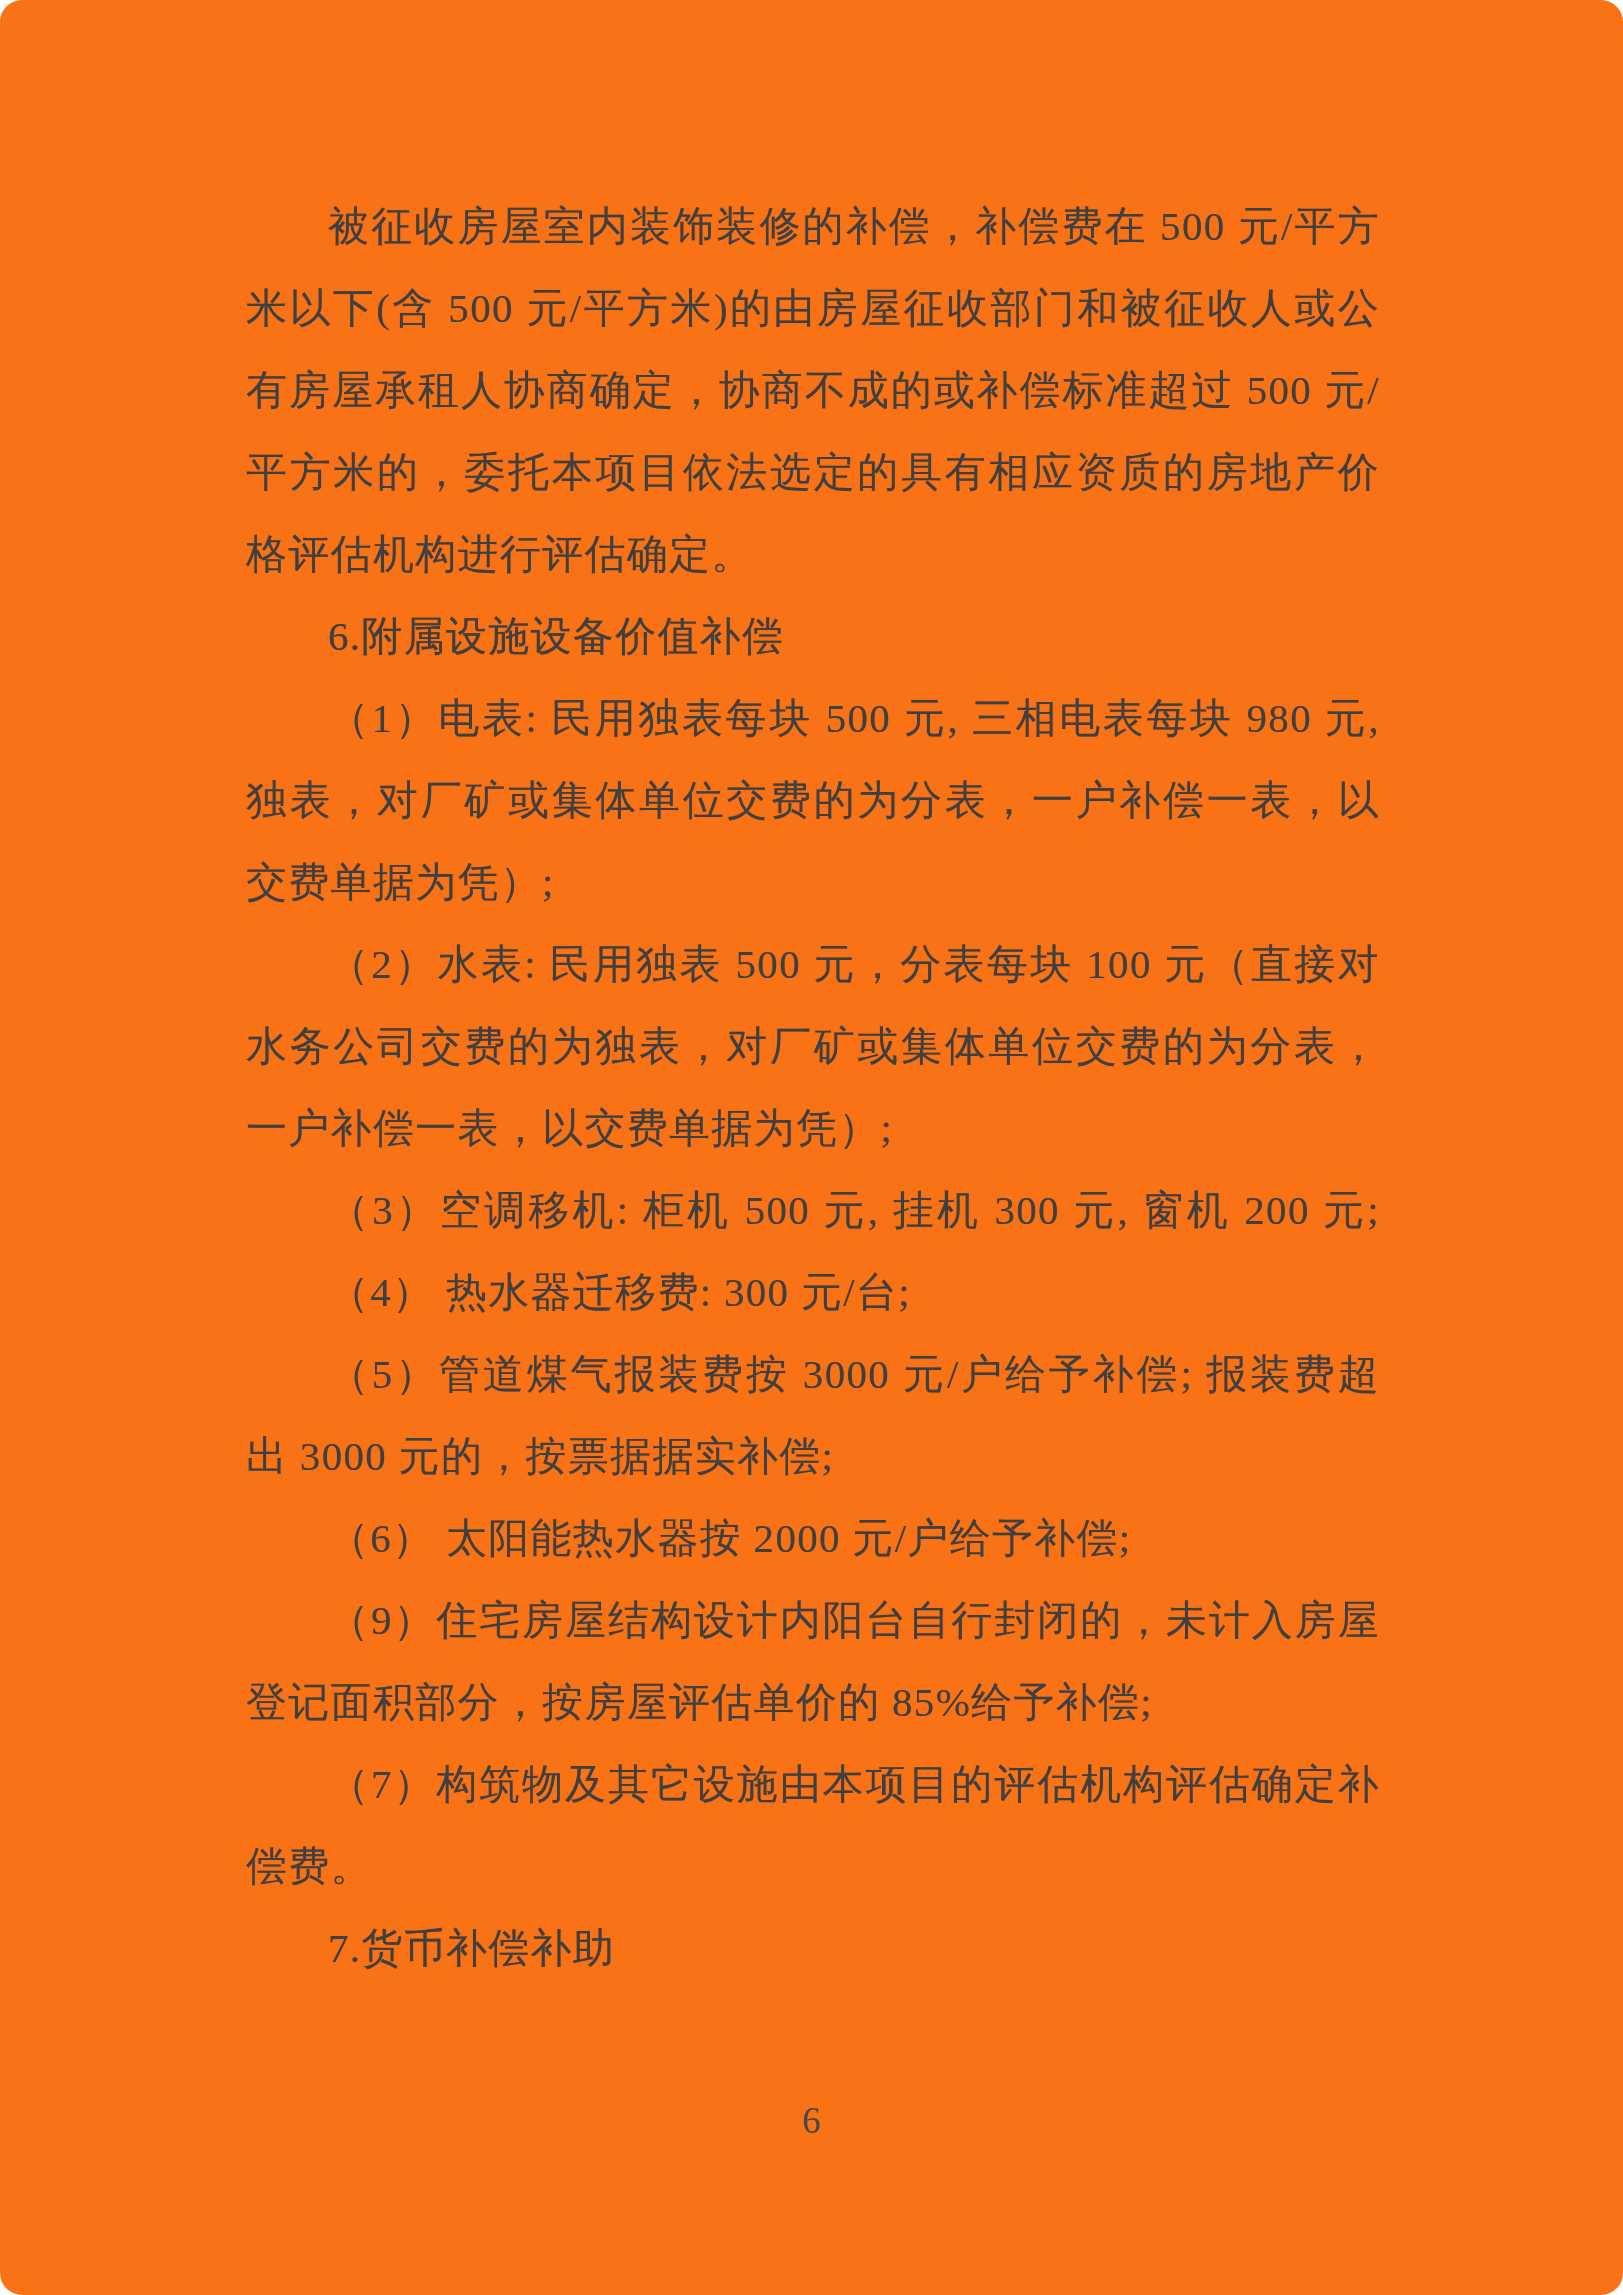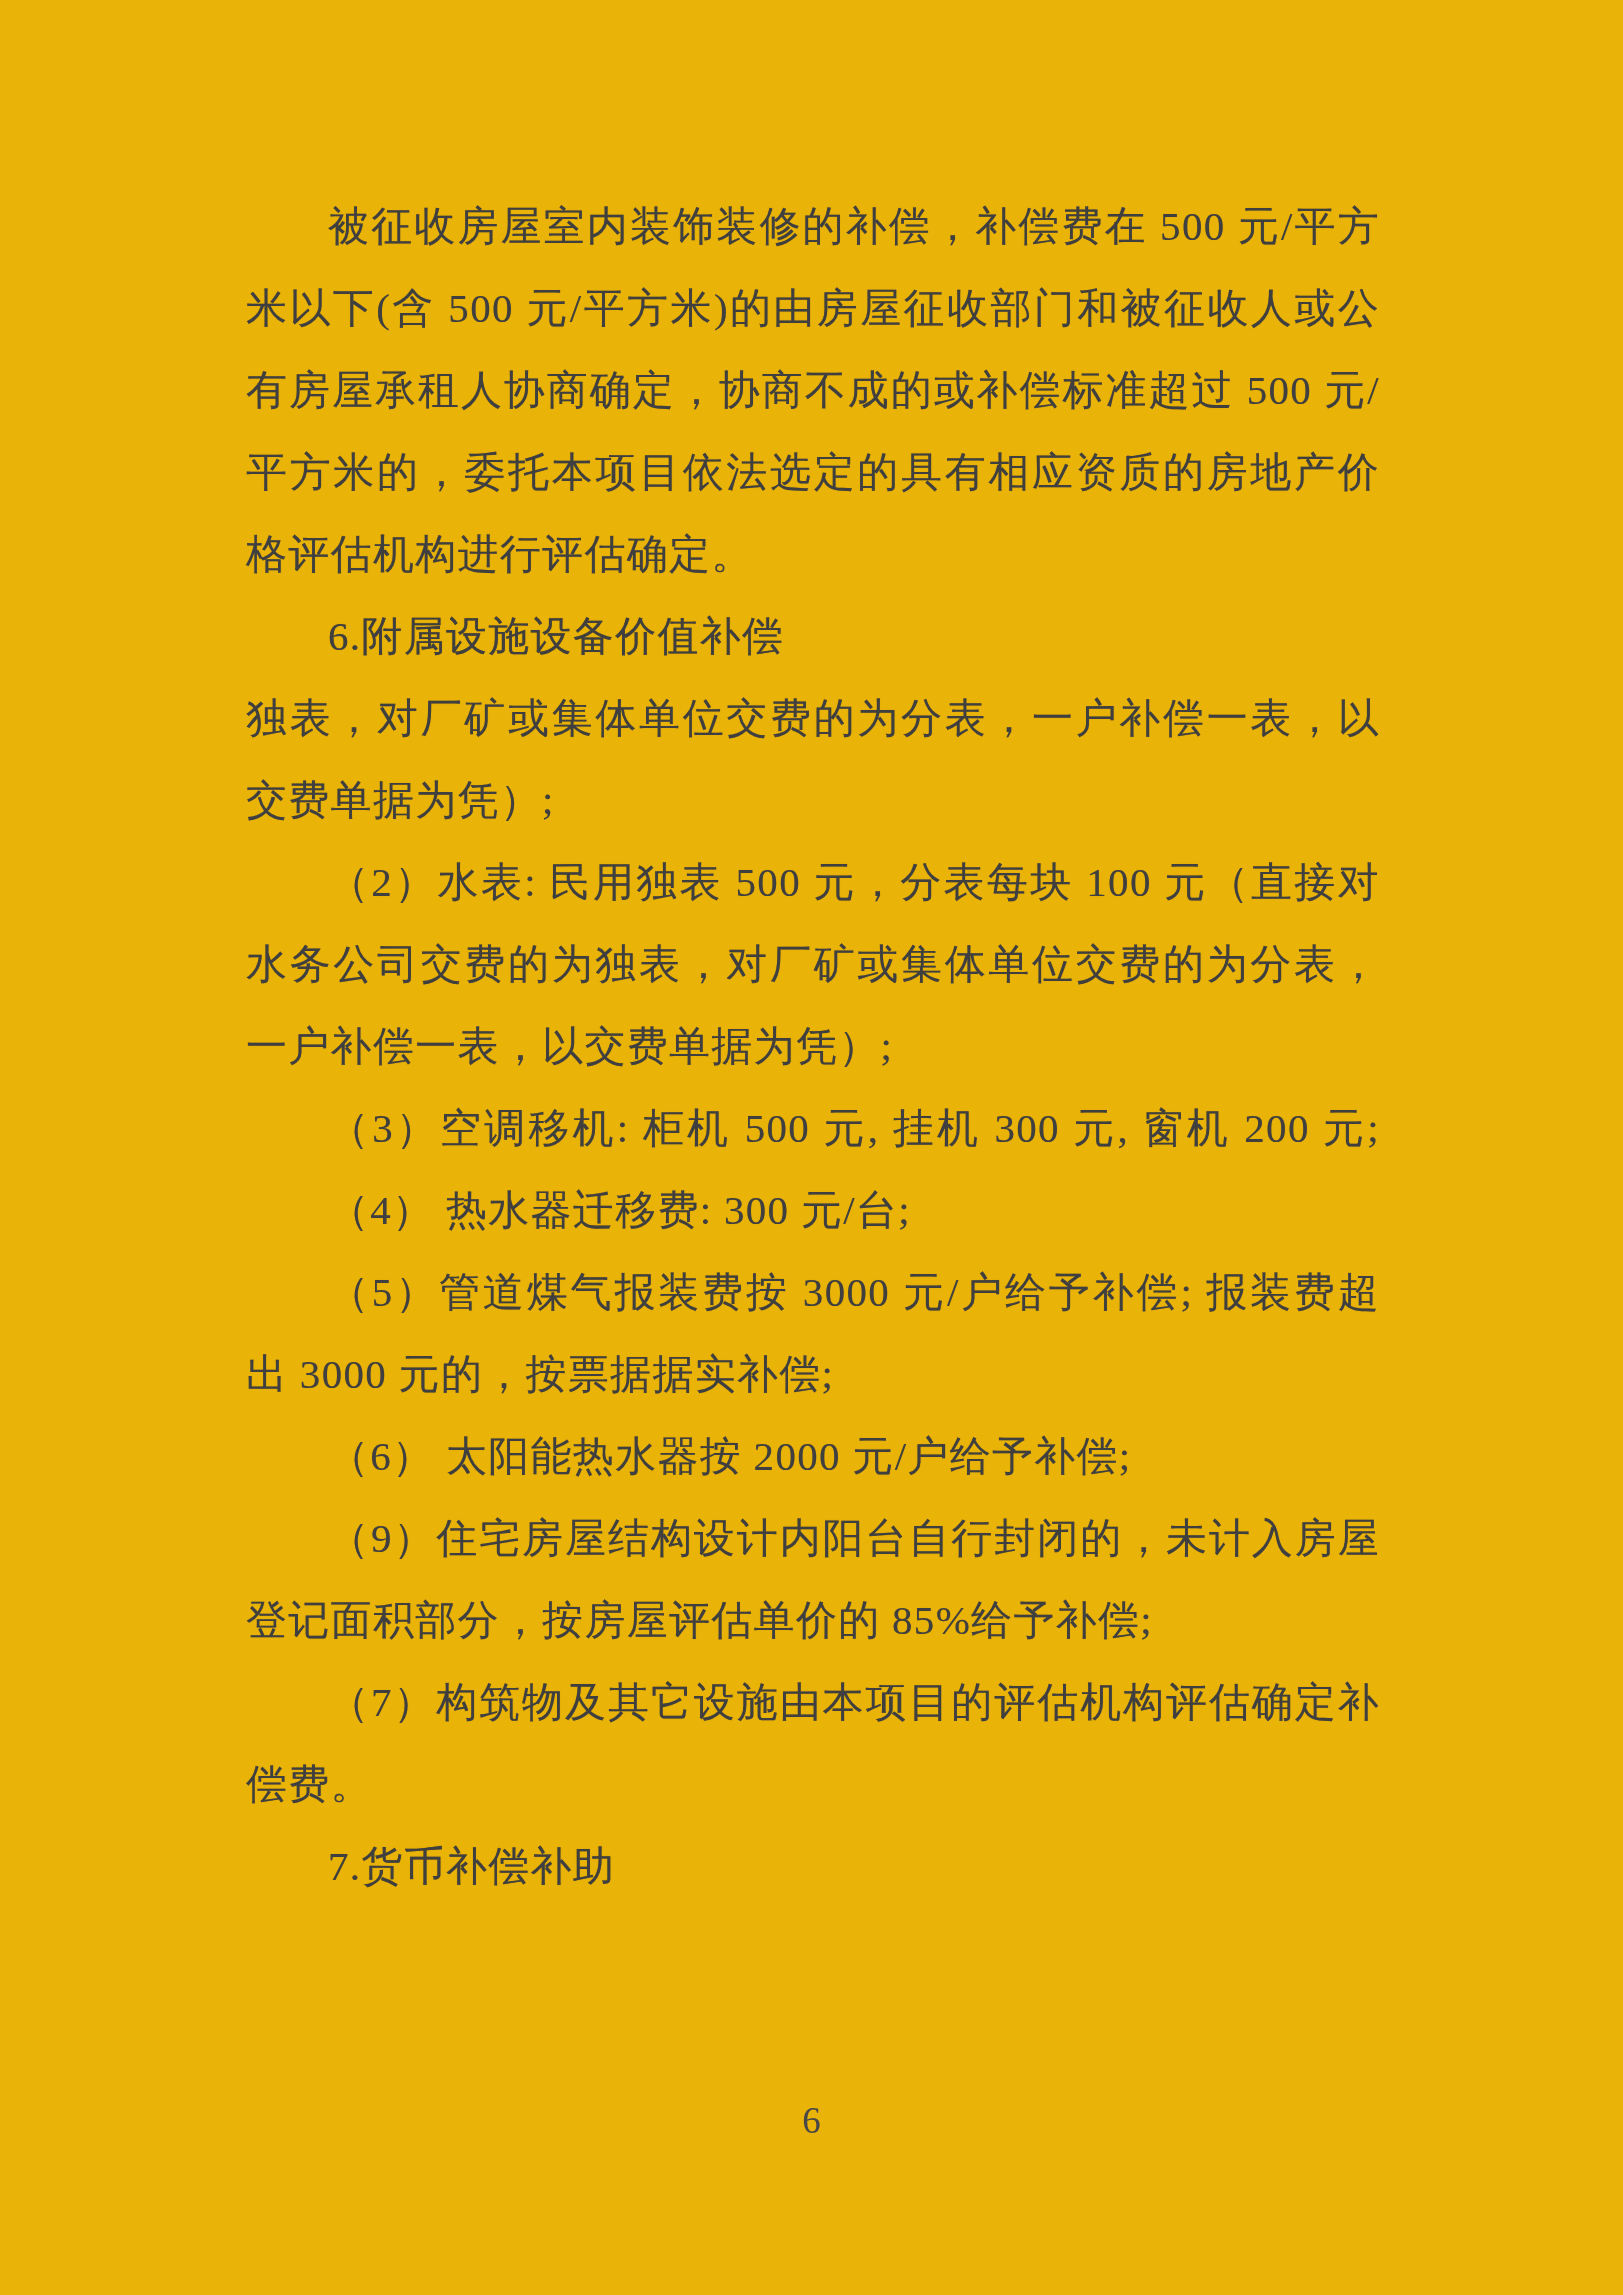--- a/index.html
+++ b/index.html
@@ -56,28 +56,29 @@
     width: 1623px;
     text-align: center;
     font-size: 37px;
     line-height: 42px;
     color: #474747;
   }
 </style>
 </head>
 <body style="background: rgb(255, 255, 255);">
 
-<div class="page" style="background: #eab308;">
+<div class="page" style="background: #f97316; border-radius: 22px;">
   <div class="textblock" style="color: rgb(63, 63, 63);">
       <div class="line indent justify">被征收房屋室内装饰装修的补偿，补偿费在 500 元/平方</div>
       <div class="line justify">米以下(含 500 元/平方米)的由房屋征收部门和被征收人或公</div>
       <div class="line justify">有房屋承租人协商确定，协商不成的或补偿标准超过 500 元/</div>
       <div class="line justify">平方米的，委托本项目依法选定的具有相应资质的房地产价</div>
       <div class="line">格评估机构进行评估确定。</div>
       <div class="line indent bold">6.附属设施设备价值补偿</div>
+      <div class="line indent justify">（1）电表: 民用独表每块 500 元, 三相电表每块 980 元,</div>
       <div class="line justify">独表，对厂矿或集体单位交费的为分表，一户补偿一表，以</div>
       <div class="line">交费单据为凭）;</div>
       <div class="line indent justify">（2）水表: 民用独表 500 元，分表每块 100 元（直接对</div>
       <div class="line justify">水务公司交费的为独表，对厂矿或集体单位交费的为分表，</div>
       <div class="line">一户补偿一表，以交费单据为凭）;</div>
       <div class="line indent justify">（3）空调移机: 柜机 500 元, 挂机 300 元, 窗机 200 元;</div>
       <div class="line indent">（4） 热水器迁移费: 300 元/台;</div>
       <div class="line indent justify">（5）管道煤气报装费按 3000 元/户给予补偿; 报装费超</div>
       <div class="line">出 3000 元的，按票据据实补偿;</div>
       <div class="line indent">（6） 太阳能热水器按 2000 元/户给予补偿;</div>

